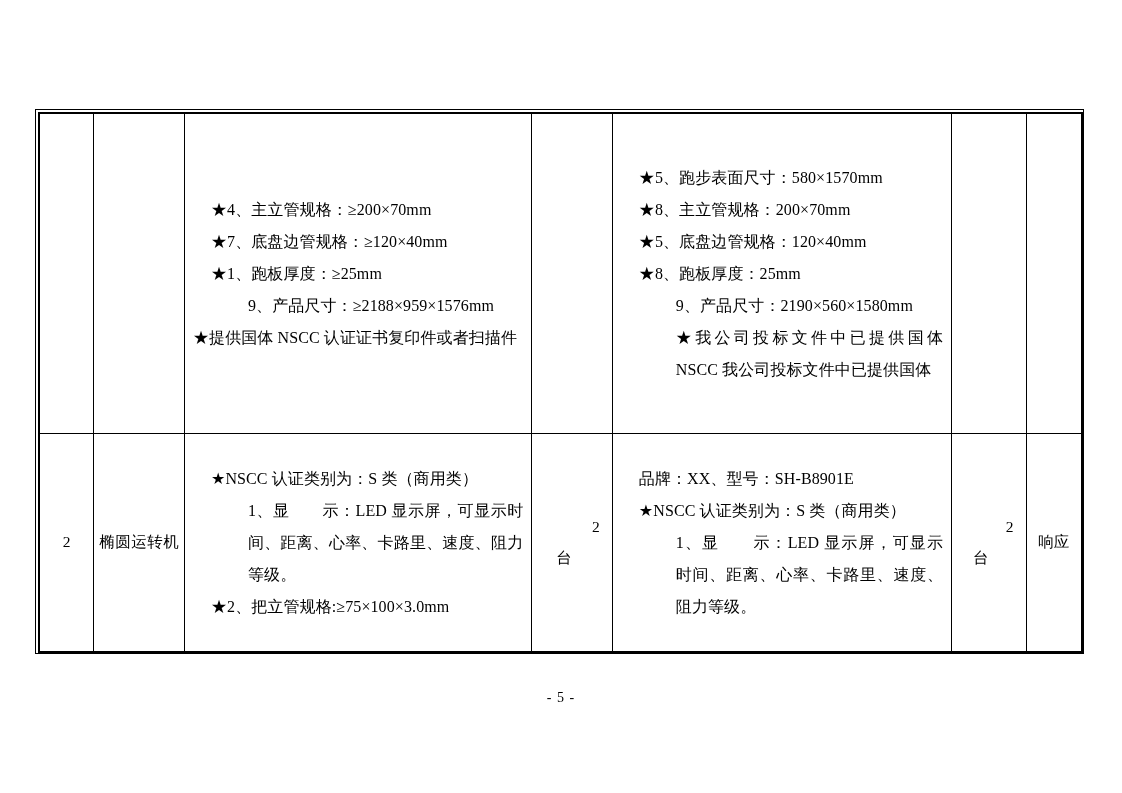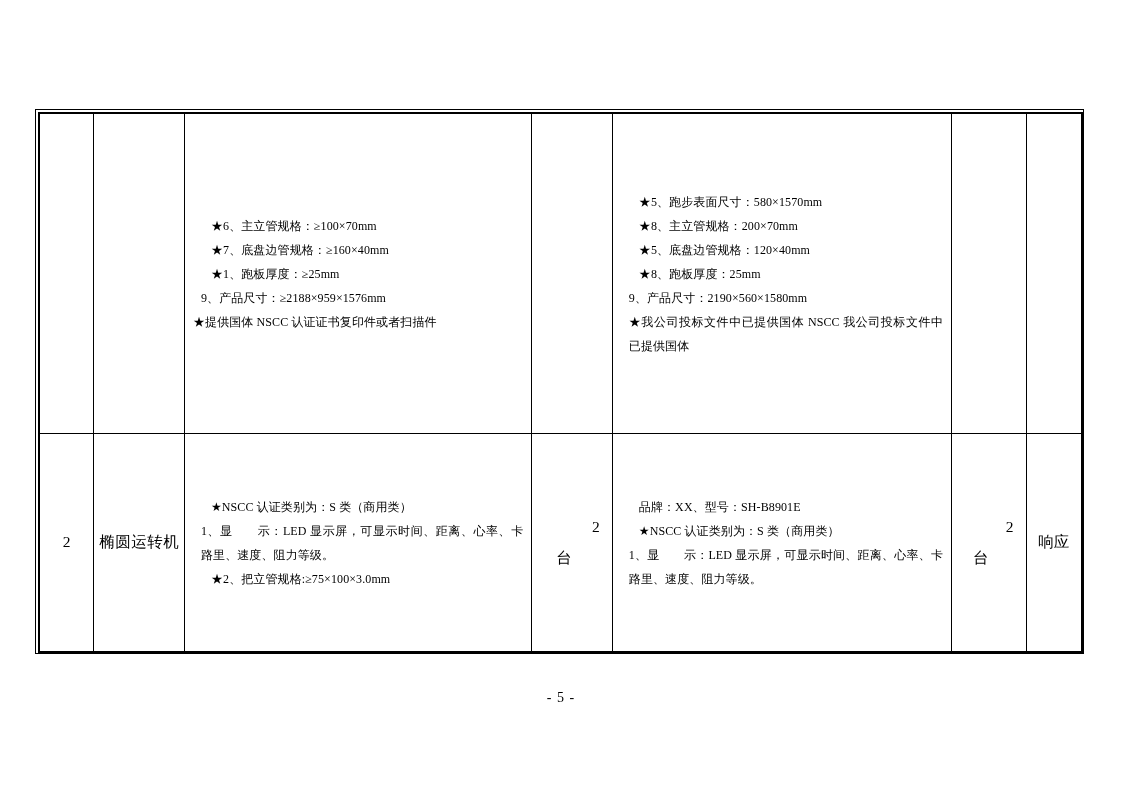--- a/index.html
+++ b/index.html
@@ -80,33 +80,33 @@
   col.c-req   { width: 345px; }
   col.c-qty   { width: 80px;  }
   col.c-resp  { width: 337px; }
   col.c-qty2  { width: 74px;  }
   col.c-dev   { width: 55px;  }
 
   
   .cell {
     padding: 6px 4px 6px 4px;
     line-height: 2.0;
-    font-size: 12px;
+    font-size: 16px;
     letter-spacing: 0.1px;
   }
   .cell.req, .cell.resp {
     padding: 4px 8px 4px 8px;
   }
   .para {
     margin: 0;
     text-align: justify;
     text-justify: inter-ideograph;
     white-space: normal;
   }
-  .para.ind2 { text-indent: 0; padding-left: 8px; }
+  .para.ind2 { text-indent: 0; padding-left: 8px; margin-left: 47px; }
   .para.center-ish { padding-left: 18px; }
   .para.hang { padding-left: 0; font-family: Liberation Serif, serif; }
 
   .cell.num, .cell.qty, .cell.dev, .cell.pname {
     text-align: center;
     vertical-align: middle;
     font-size: 15.5px;
     line-height: 1.95;
   }
   .cell.pname { letter-spacing: 0.5px; }
@@ -147,22 +147,22 @@
       <tbody>
 
         <tr style="height:320px;">
           <td class="cell num">
             <span></span>
           </td>
           <td class="cell pname">
             <span></span>
           </td>
           <td class="cell req">
-            <p class="para center-ish">★6、主立管规格：≥100×70mm</p>
-            <p class="para center-ish">★7、底盘边管规格：≥160×40mm</p>
+            <p class="para center-ish">★4、主立管规格：≥200×70mm</p>
+            <p class="para center-ish">★7、底盘边管规格：≥120×40mm</p>
             <p class="para center-ish">★1、跑板厚度：≥25mm</p>
             <p class="para ind2">9、产品尺寸：≥2188×959×1576mm</p>
             <p class="para hang">★提供国体 NSCC 认证证书复印件或者扫描件</p>
           </td>
           <td class="cell qty">
             <span class="q-n"></span>
             <span class="q-u"></span>
           </td>
           <td class="cell resp">
             <p class="para center-ish">★5、跑步表面尺寸：580×1570mm</p>

